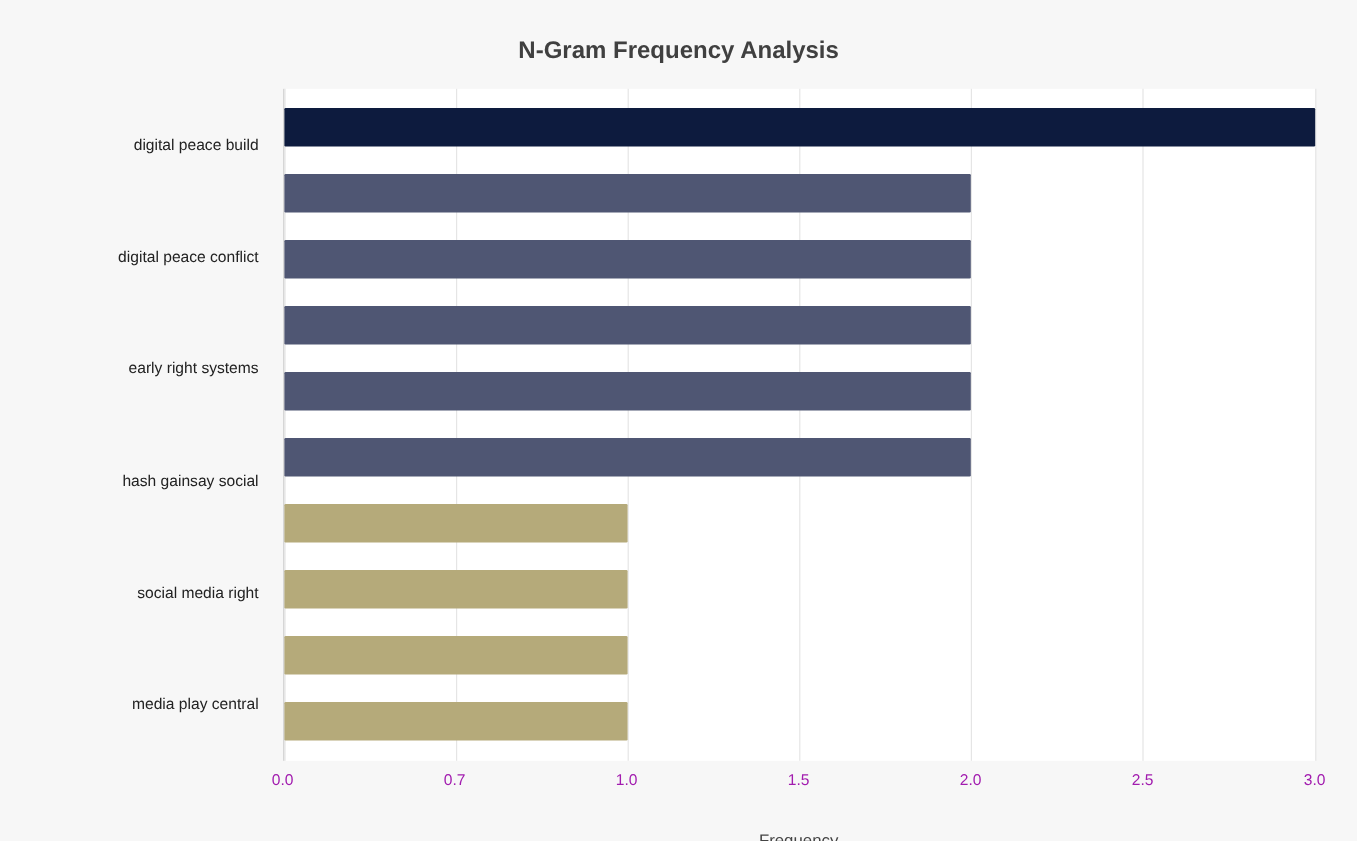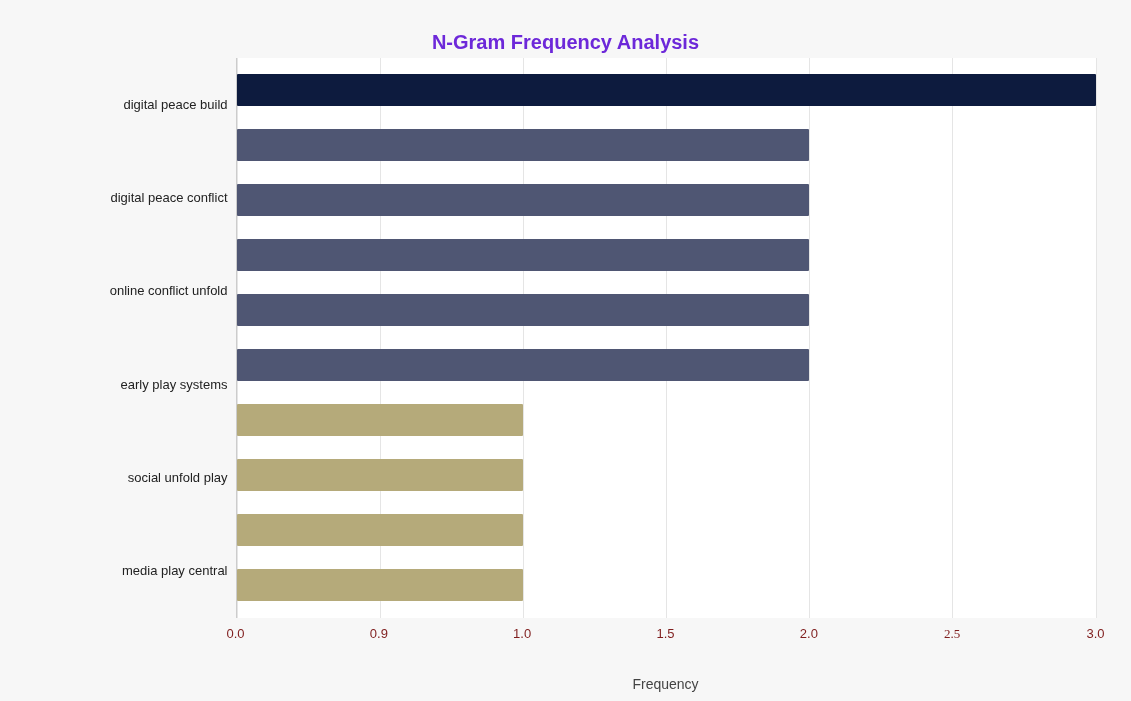--- a/index.html
+++ b/index.html
@@ -16,35 +16,35 @@
       background: #f7f7f7;
       width: 1100px;
       height: 680px;
       padding: 20px 20px 60px 20px;
       position: relative;
     }
     .chart-title {
       text-align: center;
       font-size: 20px;
       font-weight: bold;
-      color: #6d28d9;
-      margin-bottom: 4px;
+      color: #404040;
+      margin-bottom: 20px;
     }
     .chart-area {
       display: flex;
       flex-direction: row;
       width: 100%;
       height: 560px;
     }
     .y-axis {
       display: flex;
       flex-direction: column;
       justify-content: space-around;
       width: 200px;
-      padding-right: 8px;
+      padding-right: 20px;
     }
     .y-label {
       font-size: 13px;
       color: #222;
       text-align: right;
       height: 50px;
       display: flex;
       align-items: center;
       justify-content: flex-end;
     }
@@ -89,21 +89,21 @@
     .x-axis {
       display: flex;
       flex-direction: row;
       margin-left: 200px;
       padding-top: 8px;
       position: relative;
     }
     .x-tick {
       position: absolute;
       font-size: 13px;
-      color: #7f1d1d;
+      color: #a21caf;
       transform: translateX(-50%);
     }
     .x-axis-label {
       text-align: center;
       font-size: 14px;
       color: #444;
       margin-top: 28px;
       margin-left: 200px;
     }
   </style>
@@ -111,23 +111,23 @@
 <body>
 
 <div class="chart-container">
   <div class="chart-title">N-Gram Frequency Analysis</div>
 
   <div class="chart-area">
     <div class="y-axis">
 
     <div class="y-label">digital peace build</div>
         <div class="y-label">digital peace conflict</div>
-        <div class="y-label">online conflict unfold</div>
-        <div class="y-label">early play systems</div>
-        <div class="y-label">social unfold play</div>
+        <div class="y-label">early right systems</div>
+        <div class="y-label">hash gainsay social</div>
+        <div class="y-label">social media right</div>
         <div class="y-label">media play central</div>
       </div>
     <div class="plot-area">
       <div class="grid-lines">
 
       <div class="grid-line" style="left: 0%;"></div>
           <div class="grid-line" style="left: 16.67%;"></div>
           <div class="grid-line" style="left: 33.33%;"></div>
           <div class="grid-line" style="left: 50%;"></div>
           <div class="grid-line" style="left: 66.67%;"></div>
@@ -166,21 +166,21 @@
           <div class="bar-row">
             <div class="bar bar-tan" style="width: 33.3333%;"></div>
           </div>
         </div>
     </div>
   </div>
 
   <div class="x-axis" style="height:30px; position:relative;">
 
   <span class="x-tick" style="left: 0%;">0.0</span>
-      <span class="x-tick" style="left: 16.67%;">0.9</span>
+      <span class="x-tick" style="left: 16.67%;">0.7</span>
       <span class="x-tick" style="left: 33.33%;">1.0</span>
       <span class="x-tick" style="left: 50%;">1.5</span>
       <span class="x-tick" style="left: 66.67%;">2.0</span>
-      <span class="x-tick" style="left: 83.33%; font-family: Liberation Serif, serif;">2.5</span>
+      <span class="x-tick" style="left: 83.33%;">2.5</span>
       <span class="x-tick" style="left: 100%;">3.0</span>
     </div>
   <div class="x-axis-label">Frequency</div>
 </div>
 
 </body></html>

